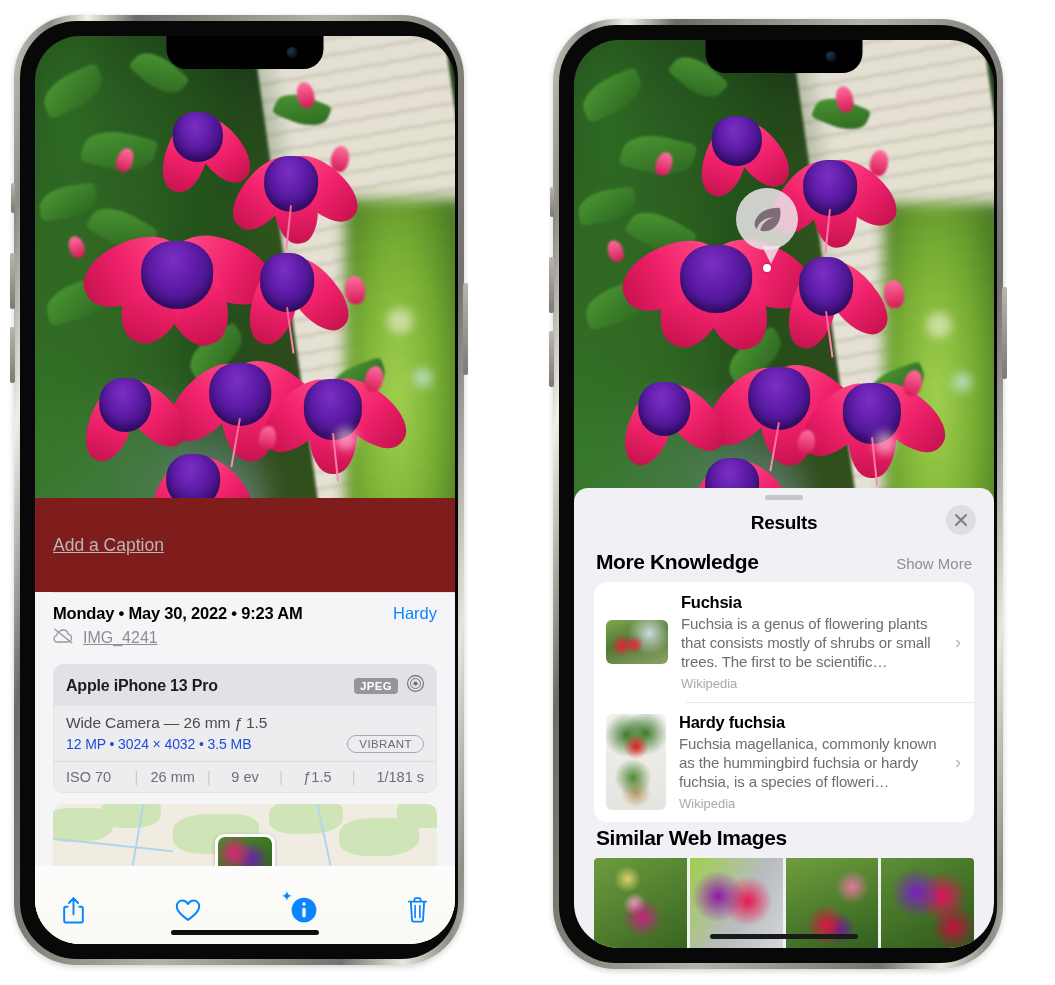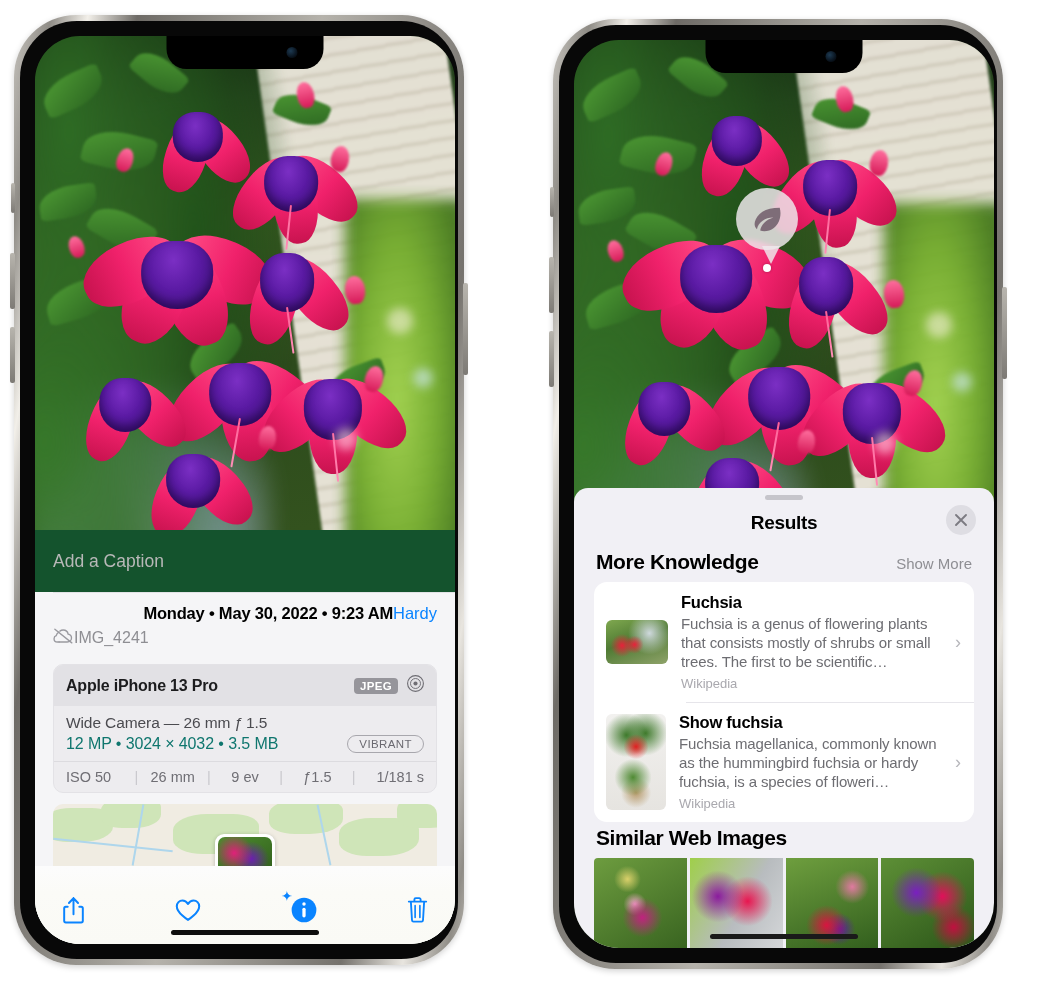--- a/index.html
+++ b/index.html
@@ -123,61 +123,61 @@
     background: linear-gradient(150deg,#4e9b34,#2a6320); }
   .bokeh { position:absolute; border-radius:50%; filter: blur(5px); opacity:.6; }
 
   
   .sheet {
     position:absolute; left:0; right:0; bottom:0;
     background:#ffffff; z-index: 20;
   }
   .caption-row {
     height: 62px; display:flex; align-items:center;
-    padding: 0 18px; background:#14532d;
-    color:#b8b8b8; font-size: 17.5px;
+    padding: 16px 18px; background:#7f1d1d;
+    color:#b8b8b8; font-size: 17.5px; text-decoration: underline;
   }
   .lookup-band { background:#f5f5f7; }
   .lookup-row {
     display:flex; align-items:center; gap: 13px;
     padding: 12px 18px 13px 18px;
     position:relative;
   }
   .leaf-badge {
     position:relative; width: 34px; height: 34px; border-radius:50%;
     background:#e4e4e7; display:flex; align-items:center; justify-content:center;
     flex: 0 0 auto;
   }
   .sparkles { position:absolute; left:-9px; top:-7px; color:#d8d8dc; font-size: 15px; line-height:1; }
   .lookup-text { font-size: 17px; color:#000; font-weight: 700; letter-spacing:-.2px; }
   .lookup-text .sub { font-weight: 400; color:#8e8e93; }
   .chev { color:#b6b6bb; font-size: 16px; margin-left: 3px; }
   .hairline { height:1px; background:#e2e2e6; margin-left: 18px; }
 
   .meta-block { background:#f5f5f7; padding: 11px 18px 10px 18px; }
-  .meta-top { display:flex; align-items:baseline; justify-content:flex-end; }
+  .meta-top { display:flex; align-items:baseline; justify-content:space-between; }
   .meta-date { font-size: 16.5px; font-weight: 700; color:#000; letter-spacing:-.2px; }
   .meta-adjust { font-size: 16.5px; color:#0a84ff; }
-  .meta-file { display:flex; align-items:center; margin-top: 5px; color:#8e8e93; font-size: 16px; }
+  .meta-file { display:flex; align-items:center; gap:9px; margin-top: 5px; color:#8e8e93; font-size: 16px; text-decoration: underline; }
 
   .cam-card {
     margin: 6px 18px 0 18px; background:#edecef; border-radius: 10px; overflow:hidden;
     border: 1px solid #e3e2e6;
   }
   .cam-head {
     display:flex; align-items:center; justify-content:space-between;
     padding: 9px 11px 9px 12px; background:#e2e1e5;
   }
   .cam-model { font-size: 16px; font-weight: 700; color:#1c1c1e; letter-spacing:-.2px; }
   .cam-head-right { display:flex; align-items:center; gap: 8px; }
   .pill-jpeg { background:#96959b; color:#fff; font-size: 11.5px; font-weight:700; padding: 2px 6px; border-radius: 4px; letter-spacing:.3px; }
   .cam-body { padding: 8px 12px 8px 12px; }
   .cam-lens { font-size: 15.5px; color:#4b4b50; letter-spacing:-.1px; }
   .cam-sizes { display:flex; align-items:center; justify-content:space-between; margin-top: 3px; }
-  .cam-size-txt { font-size: 16px; color:#0f766e; letter-spacing:-.1px; }
+  .cam-size-txt { font-size: 14px; color:#1d4ed8; letter-spacing:-.1px; }
   .pill-vibrant { border:1px solid #a8a7ad; color:#6a6970; font-size: 11.5px; border-radius: 10px; padding: 2px 11px; letter-spacing:.4px; }
   .exif-row {
     display:flex; align-items:center; border-top:1px solid #dcdbdf;
     padding: 7px 12px; color:#6f6e74; font-size: 14.5px;
   }
   .exif-row .cell { flex:1; text-align:center; }
   .exif-row .cell:first-child { text-align:left; }
   .exif-row .cell:last-child { text-align:right; }
   .exif-row .sep { color:#c9c8cd; }
 
@@ -437,21 +437,21 @@
                 </div>
               </div>
               <div class="cam-body">
                 <div class="cam-lens">Wide Camera — 26 mm ƒ 1.5</div>
                 <div class="cam-sizes">
                   <div class="cam-size-txt">12 MP • 3024 × 4032 • 3.5 MB</div>
                   <div class="pill-vibrant">VIBRANT</div>
                 </div>
               </div>
               <div class="exif-row">
-                <span class="cell">ISO 50</span>
+                <span class="cell">ISO 70</span>
                 <span class="sep">|</span>
                 <span class="cell">26 mm</span>
                 <span class="sep">|</span>
                 <span class="cell">9 ev</span>
                 <span class="sep">|</span>
                 <span class="cell">ƒ1.5</span>
                 <span class="sep">|</span>
                 <span class="cell">1/181 s</span>
               </div>
             </div>
@@ -631,21 +631,21 @@
               <div class="ktext">
                 <div class="ktitle">Fuchsia</div>
                 <div class="kdesc">Fuchsia is a genus of flowering plants that consists mostly of shrubs or small trees. The first to be scientific…</div>
                 <div class="ksrc">Wikipedia</div>
               </div>
               <div class="kchev">›</div>
             </div>
             <div class="krow">
               <div class="kthumb t2"></div>
               <div class="ktext">
-                <div class="ktitle">Show fuchsia</div>
+                <div class="ktitle">Hardy fuchsia</div>
                 <div class="kdesc">Fuchsia magellanica, commonly known as the hummingbird fuchsia or hardy fuchsia, is a species of floweri…</div>
                 <div class="ksrc">Wikipedia</div>
               </div>
               <div class="kchev">›</div>
             </div>
           </div>
 
           <div class="sect-head" style="">
             <div class="sect-title">Similar Web Images</div>
           </div>

